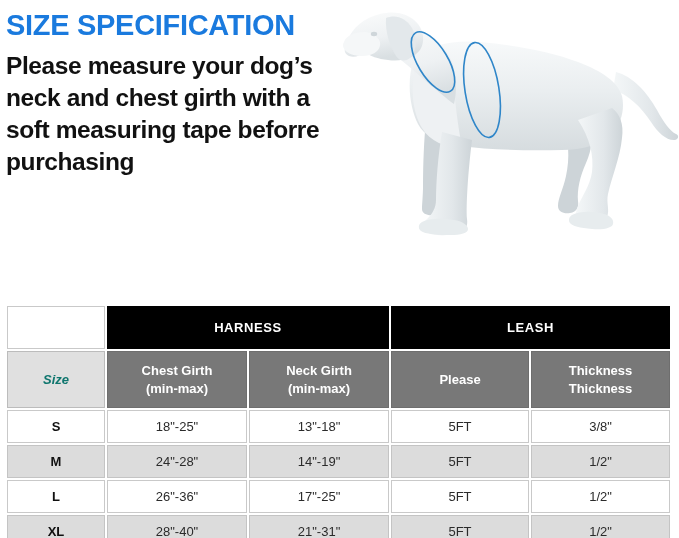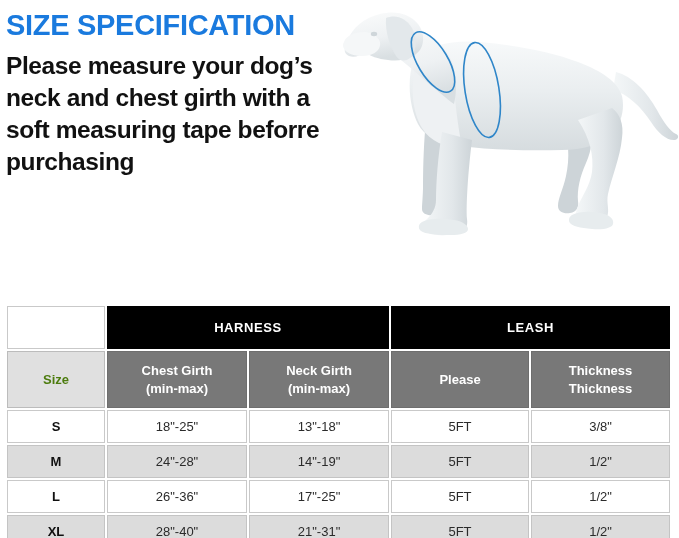--- a/index.html
+++ b/index.html
@@ -85,24 +85,25 @@
     color: #ffffff;
     font-size: 16px;
     font-weight: bold;
     letter-spacing: 0.6px;
   }
 
   
   .subhead-row td { height: 55px; }
   .cell-size-head {
     background: #e0e0e0;
-    color: #4d7c0f;
+    color: #0f766e;
     font-size: 14px;
     font-weight: bold;
     border: 1px solid #bcbcbc;
+    font-style: italic;
   }
   .cell-subhead {
     background: #787878;
     color: #ffffff;
     font-size: 15px;
     font-weight: bold;
     line-height: 18px;
     border: 1px solid #6e6e6e;
   }
 

